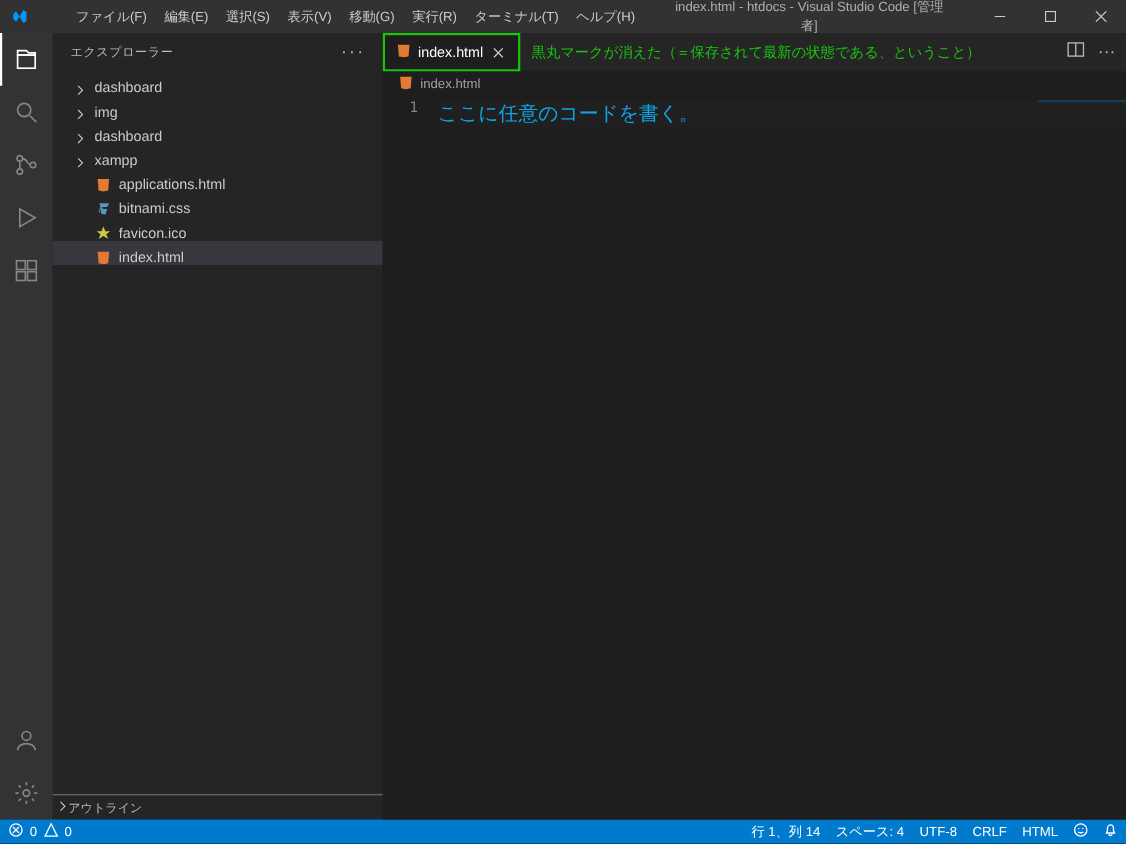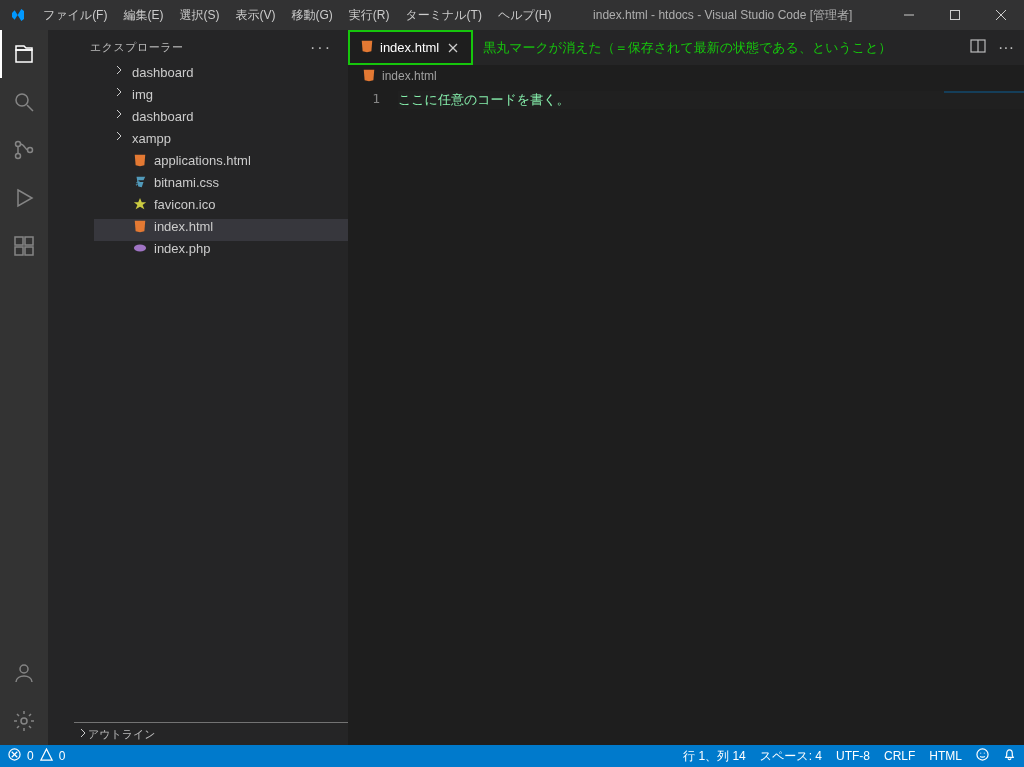--- a/index.html
+++ b/index.html
@@ -1,20 +1,20 @@
 <!DOCTYPE html>
 <html><head>
 <meta charset="utf-8">
 <style>
 * { margin:0; padding:0; box-sizing:border-box; }
 html,body { height:100%; font-family:"Segoe UI","Meiryo",sans-serif; background:#1e1e1e; color:#cccccc; overflow:hidden; }
 .app { width:1024px; height:767px; display:flex; flex-direction:column; background:#1e1e1e; }
 
 
-.titlebar { height:30px; background:#323233; display:flex; align-items:center; font-size:12px; color:#cccccc; }
+.titlebar { height:30px; background:#323233; display:flex; align-items:center; font-size:12px; color:#cccccc;gap:26px; }
 .titlebar .logo { width:35px; display:flex; align-items:center; justify-content:center; }
 .titlebar .logo svg { width:16px; height:16px; }
 .menus { display:flex; }
 .menu-item { padding:0 8px; line-height:30px; cursor:default; }
 .win-title { flex:1; text-align:center; opacity:.8; }
 .win-controls { display:flex; }
 .win-btn { width:46px; height:30px; display:flex; align-items:center; justify-content:center; }
 .win-btn svg { width:10px; height:10px; stroke:#cccccc; stroke-width:1; fill:none; }
 
 
@@ -22,28 +22,28 @@
 
 
 .activitybar { width:48px; background:#333333; display:flex; flex-direction:column; align-items:center; }
 .activitybar .spacer { flex:1; }
 .act-btn { width:48px; height:48px; display:flex; align-items:center; justify-content:center; position:relative; }
 .act-btn svg { width:24px; height:24px; stroke:#858585; stroke-width:1.5; fill:none; }
 .act-btn.active::before { content:""; position:absolute; left:0; top:0; bottom:0; width:2px; background:#ffffff; }
 .act-btn.active svg { stroke:#ffffff; }
 
 
-.sidebar { width:300px; background:#252526; display:flex; flex-direction:column; color:#cccccc; font-size:13px;padding-left:26px; }
+.sidebar { width:300px; background:#252526; display:flex; flex-direction:column; color:#cccccc; font-size:13px; }
 .side-head { height:35px; display:flex; align-items:center; padding:0 16px; text-transform:none; font-size:11px; letter-spacing:0.5px; color:#bbbbbb; }
 .side-head .more { margin-left:auto; font-size:16px; letter-spacing:2px; color:#bbbbbb; }
 .side-section { padding:0 0 4px 0; }
 .sec-header { display:flex; align-items:center; padding:2px 4px; font-size:11px; font-weight:700; letter-spacing:0.5px; color:#cccccc; cursor:default; }
 .sec-header .chev { width:12px; margin-right:4px; display:inline-flex; align-items:center; justify-content:center;}
 .tree { padding-left:0px; }
-.tree-item { display:flex; align-items:flex-start; height:22px; padding-left:14px; gap:6px; cursor:default;margin-left:20px; }
+.tree-item { display:flex; align-items:flex-end; height:22px; padding-left:14px; gap:6px; cursor:default; }
 .tree-item.indent1 { padding-left:18px; }
 .tree-item.selected { background:#37373d; }
 .tree-item .chev { width:14px; display:inline-flex; align-items:center; justify-content:center; }
 .tree-item .ficon { width:16px; display:inline-flex; align-items:center; justify-content:center; }
 .tree-item .label { font-size:13px; color:#cccccc; white-space:nowrap; }
 .side-bottom { margin-top:auto; border-top:1px solid #737373; }
 .outline-head { display:flex; align-items:center; height:22px; padding:0 4px; font-size:11px; color:#bbbbbb; }
 
 
 .editors { flex:1; display:flex; flex-direction:column; min-width:0; background:#1e1e1e; }
@@ -56,21 +56,21 @@
 .annotation { display:flex; align-items:center; padding:0 10px; font-size:13px; color:#16c60c;text-align:center; }
 .tabs-spacer { flex:1; }
 .tabs-right { display:flex; align-items:center; gap:12px; padding:0 10px; color:#bbbbbb; }
 .tabs-right svg { width:16px; height:16px; stroke:#bbbbbb; fill:none; stroke-width:1.2; }
 
 .breadcrumbs { height:22px; display:flex; align-items:center; padding:0 14px; gap:6px; font-size:12px; color:#a0a0a0; background:#1e1e1e; }
 .breadcrumbs .ico svg { width:14px; height:14px; }
 
 .code-area { flex:1; display:flex; background:#1e1e1e; position:relative; }
 .gutter { width:50px; text-align:right; padding:4px 18px 0 0; color:#858585; font-family:Consolas,monospace; font-size:13px; }
-.code-line-area { flex:1; padding:4px 0 0 0; font-family:Consolas,"Meiryo",monospace; font-size:13px; color:#86efac; }
+.code-line-area { flex:1; padding:4px 0 0 0; font-family:Consolas,"Meiryo",monospace; font-size:18px; color:#0ea5e9; }
 .code-line-area .current-line { background:#2a2a2a33; }
 .code-cursor-mark { position:absolute; top:4px; right:0; width:80px; height:2px; background:#007acc55; }
 
 
 .statusbar { height:22px; background:#007acc; color:#ffffff; display:flex; align-items:center; font-size:12px; padding:0 8px; gap:12px; }
 .statusbar .left { display:flex; align-items:center; gap:6px; }
 .statusbar .right { margin-left:auto; display:flex; align-items:center; gap:14px; }
 .statusbar svg { width:13px; height:13px; stroke:#ffffff; fill:none; stroke-width:1.3; }
 
 
@@ -240,29 +240,20 @@
               <span class="label">favicon.ico</span>
             </div>
             <div class="tree-item indent1 selected">
               <span class="chev"></span>
               <span class="ficon">
                 <svg width="14" height="14" viewBox="0 0 16 16">
                   <path class="c-orange" d="M2 2h12l-1 12-5 1-5-1z"></path>
                 </svg>
               </span>
               <span class="label">index.html</span>
-            </div>
-            <div class="tree-item indent1">
-              <span class="chev"></span>
-              <span class="ficon">
-                <svg width="14" height="14" viewBox="0 0 16 16">
-                  <ellipse class="c-purple" cx="8" cy="8" rx="7" ry="4"></ellipse>
-                </svg>
-              </span>
-              <span class="label">index.php</span>
             </div>
           </div>
       </div>
       <div class="side-bottom">
         <div class="outline-head">
           <span class="chev"><svg width="10" height="10" viewBox="0 0 10 10">
                 <path d="M3 1l4 4-4 4" stroke="#cccccc" fill="none"></path>
               </svg></span>
           <span>アウトライン</span>
         </div>

